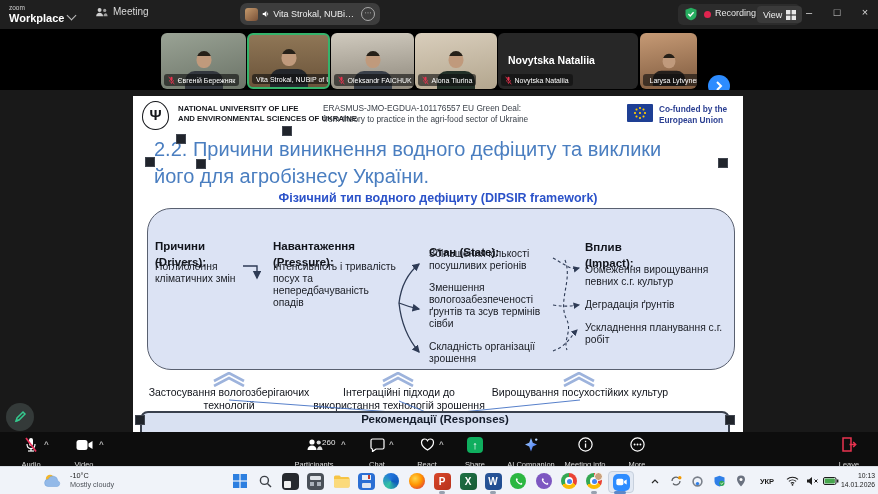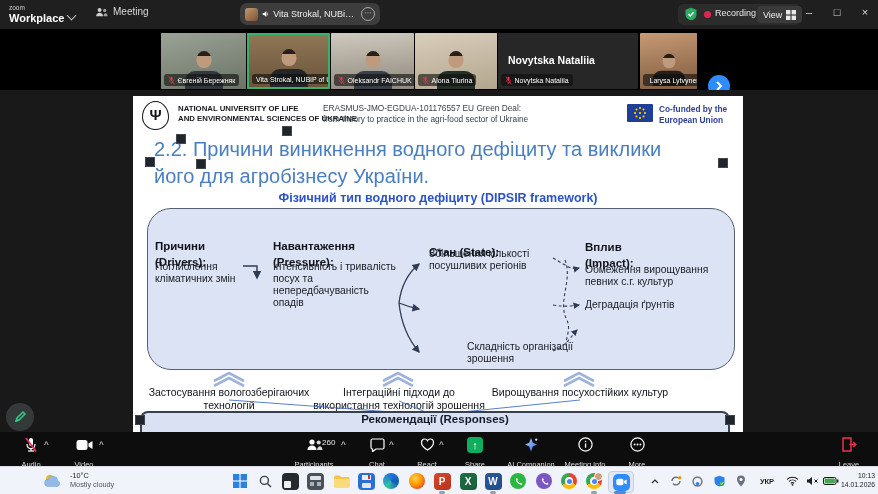--- a/index.html
+++ b/index.html
@@ -24,21 +24,21 @@
   .active-tab .nm{color:#efefef;font-size:9px;white-space:nowrap;overflow:hidden;text-overflow:ellipsis;max-width:88px;}
   .tab-more{width:12px;height:12px;border:1px solid #aaa;border-radius:50%;color:#ddd;font-size:7px;line-height:10px;text-align:center;flex:0 0 auto;}
   .tb-right-pill{position:absolute;left:678px;top:4px;width:122px;height:21px;background:#2c2c2c;border-radius:5px;}
   .rec-dot{position:absolute;left:704px;top:11px;width:7px;height:7px;border-radius:50%;background:#e0244f;}
   .rec-label{position:absolute;left:715px;top:8px;color:#e8e8e8;font-size:9px;}
   .view-pill{position:absolute;left:757px;top:6px;height:17px;display:flex;align-items:center;gap:4px;background:#3a3a3a;border-radius:4px;padding:0 6px;color:#eee;font-size:9px;}
   .win-btn{position:absolute;top:6px;color:#d8d8d8;font-size:11px;width:18px;text-align:center;}
 
   
   .strip{position:absolute;top:29px;left:0;width:878px;height:61px;background:#000;}
-  .tile{position:absolute;top:4px;height:56px;overflow:hidden;border-radius:1px;}
+  .tile{position:absolute;top:4px;height:56px;overflow:hidden;border-radius:6px;}
   .tile .person{position:absolute;left:50%;transform:translateX(-50%);bottom:0;width:46px;height:40px;}
   .tile .head{position:absolute;left:50%;transform:translateX(-50%);top:2px;width:15px;height:17px;border-radius:50% 50% 46% 46%;
     background:linear-gradient(#262018 30%,#c09a7c 32%);}
   .tile .body{position:absolute;bottom:0;left:50%;transform:translateX(-50%);width:38px;height:18px;border-radius:10px 10px 0 0;background:#33373e;}
   .t1{left:161px;width:85px;background:linear-gradient(165deg,#9aa395,#6b7367);}
   .t2{left:247px;width:83px;background:linear-gradient(180deg,#8f7656,#6b543a);border:2px solid #35b36b;box-sizing:border-box;}
   .t2 .body{background:#23262b;}
   .t3{left:331px;width:83px;background:linear-gradient(175deg,#d0cabe,#8f897d);}
   .t3 .body{background:#3a4049;}
   .t4{left:415px;width:82px;background:linear-gradient(170deg,#d9cebc,#b3a68e);}
@@ -284,25 +284,27 @@
     <div class="dbox"></div>
 
     <div class="colh" style="left:22px;top:124px;width:82px;">Причини (Drivers):</div>
     <div class="coli" style="left:22px;top:165px;width:110px;">Поглиблення кліматичних змін</div>
 
     <div class="colh" style="left:140px;top:124px;width:112px;">Навантаження (Pressure):</div>
     <div class="coli" style="left:140px;top:165px;width:128px;">Інтенсивність і тривалість посух та непередбачуваність опадів</div>
 
     <div class="colh" style="left:296px;top:130px;width:150px;">Стан (State):</div>
     <div class="coli" style="left:296px;top:152px;width:132px;">Збільшення кількості посушливих регіонів</div>
-    <div class="coli" style="left:296px;top:245px;width:132px;margin-left:38px;">Складність організації зрошення</div>
+    <div class="coli" style="left:296px;top:186px;width:132px;">Зменшення вологозабезпеченості ґрунтів та зсув термінів сівби</div>
+    <div class="coli" style="left:296px;top:245px;width:132px;">Складність організації зрошення</div>
 
     <div class="colh" style="left:452px;top:125px;width:72px;">Вплив (Impact):</div>
     <div class="coli" style="left:452px;top:168px;width:146px;">Обмеження вирощування певних с.г. культур</div>
     <div class="coli" style="left:452px;top:203px;width:146px;">Деградація ґрунтів</div>
+    <div class="coli" style="left:452px;top:226px;width:146px;">Ускладнення планування с.г. робіт</div>
 
     <svg class="arrows" width="588" height="162" viewBox="0 0 588 162">
       <defs>
         <marker id="ah" markerWidth="7" markerHeight="7" refX="5" refY="3" orient="auto">
           <path d="M0,0L6,3L0,6z" fill="#2e3b55"></path>
         </marker>
       </defs>
 
       <path d="M96,58 h14 v12" stroke="#2e3b55" stroke-width="1.4" fill="none" marker-end="url(#ah)"></path>
 

